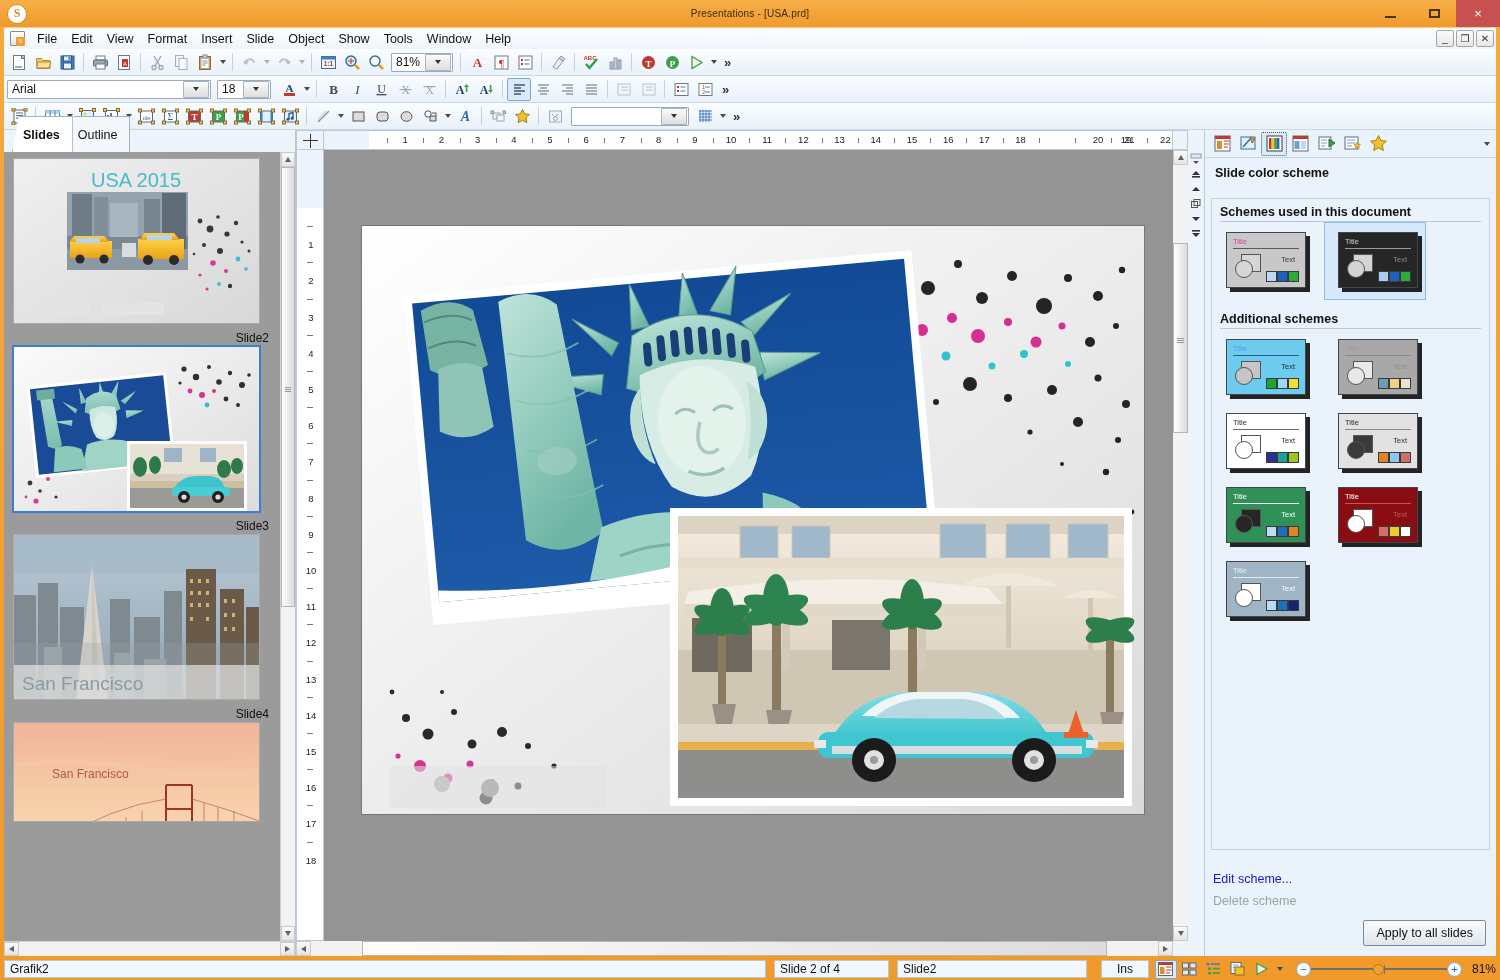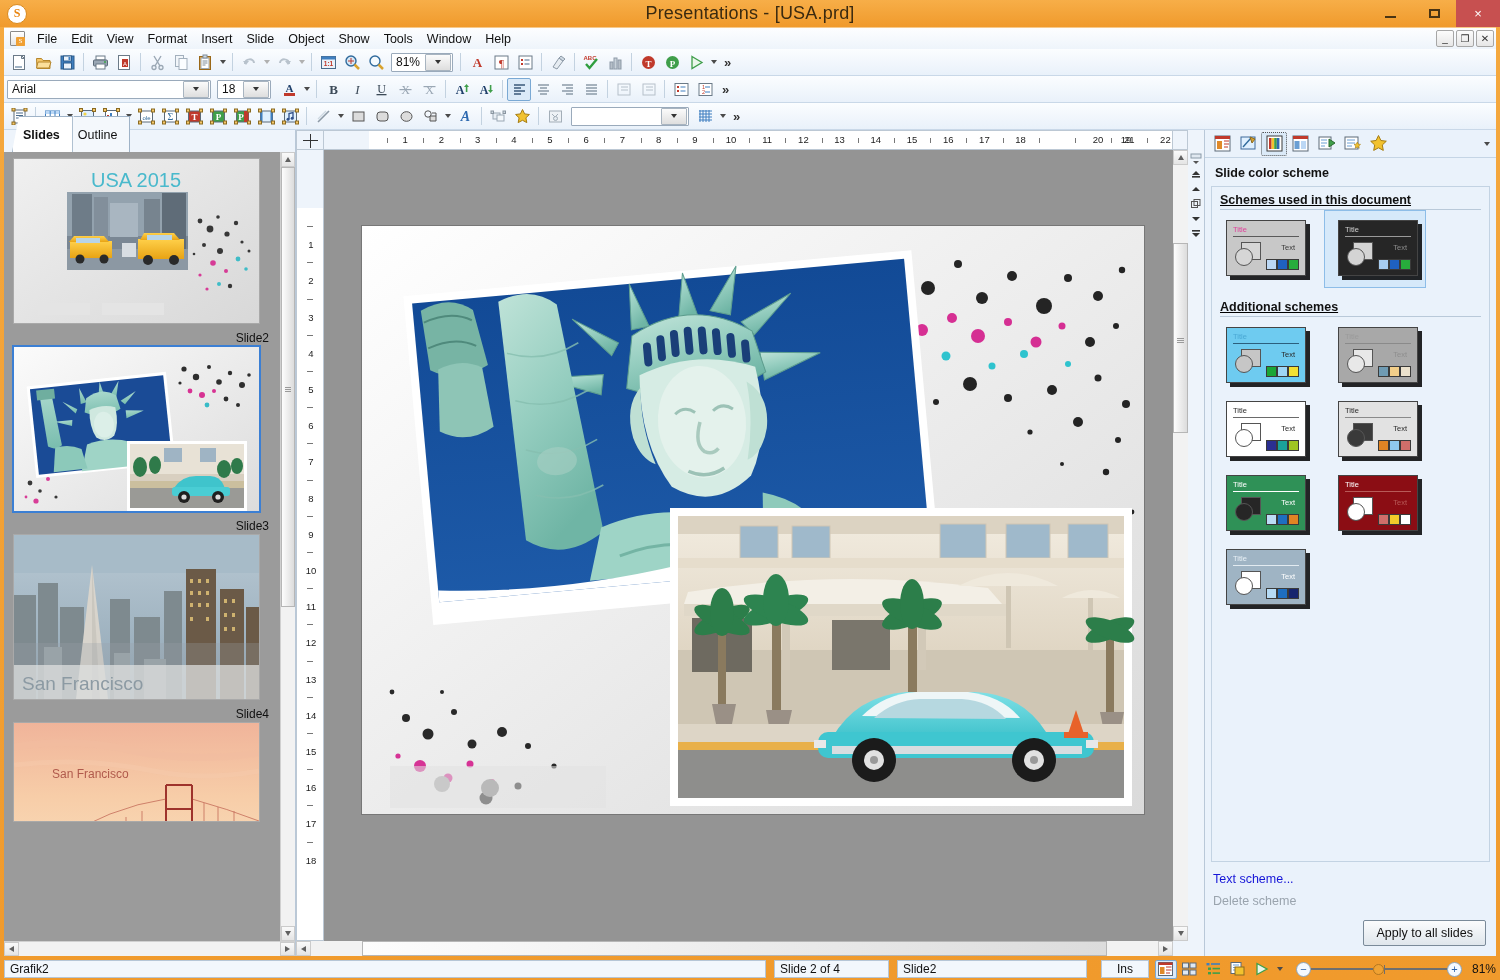--- a/index.html
+++ b/index.html
@@ -24,21 +24,21 @@
   }
   .app-logo {
     width:20px;height:20px;margin-left:7px;border-radius:50%;
     background:#fff; border:1px solid #d98a20;
     display:flex;align-items:center;justify-content:center;
     color:#e8840f; font-weight:bold; font-size:12px;
     font-family:"Liberation Serif",serif;
   }
   .title-text {
     position:absolute; left:0; right:0; text-align:center;
-    font-size:18px; color:#3a2a10; letter-spacing:.2px;
+    font-size:10px; color:#3a2a10; letter-spacing:.2px;
   }
   .win-btns { position:absolute; right:0; top:0; height:27px; display:flex; }
   .win-btn {
     width:44px;height:27px;display:flex;align-items:center;justify-content:center;
     color:#4a3413; font-size:13px;
   }
   .win-btn.close { background:#c75050; color:#fff; }
   .win-btn .mn { display:block;width:11px;height:2px;background:#4a3413;margin-top:7px;}
   .win-btn .mx { display:block;width:11px;height:9px;border:2px solid #4a3413;}
 
@@ -159,21 +159,21 @@
   
   .navcol{ width:16px;background:#eef4fb;display:flex;flex-direction:column;align-items:center;flex:none;padding-top:2px;gap:1px;}
   .navbtn{width:14px;height:14px;display:flex;align-items:center;justify-content:center;}
 
   
   .sidebar{ width:292px;background:#eaf2fb;display:flex;flex-direction:column;flex:none;border-left:1px solid #b9c8d8;}
   .sb-toolbar{ height:28px;display:flex;align-items:center;padding:0 4px;border-bottom:1px solid #c5d5e5;position:relative;}
   .sb-tbi{width:26px;height:24px;display:flex;align-items:center;justify-content:center;border:1px solid transparent;border-radius:2px;}
   .sb-tbi.sel{ border:1px dotted #555; background:#dbeaf8;}
   .sb-title{ font-size:12.5px;font-weight:bold;color:#111;padding:8px 10px 6px 10px;}
-  .sb-panel{ flex:1; background:#eaf2fb; border:1px solid #c3d3e3;margin:0 6px;overflow:hidden;position:relative;text-decoration:underline;}
+  .sb-panel{ flex:1; background:#eaf2fb; border:1px solid #c3d3e3;margin:12px 6px;overflow:hidden;position:relative;}
   .sb-section{ font-size:12.5px;font-weight:bold;color:#111;padding:6px 8px 2px 8px;}
   .sb-section-rule{height:1px;background:#b9c9d9;margin:0 8px 8px 8px;}
   .scheme-grid{ display:flex;flex-wrap:wrap; padding:0 10px; gap:14px 26px;}
   .scheme-cell{ width:86px;height:60px;position:relative; }
   .scheme-cell.selected::before{
     content:"";position:absolute;left:-10px;top:-8px;width:100px;height:76px;
     border:1px solid #8dbde8;background:#d6e9fa;
   }
   .scheme{
     position:absolute;left:4px;top:2px;width:80px;height:56px;
@@ -1592,21 +1592,21 @@
                   <i style="background: rgb(182, 219, 245);"></i>
                   <i style="background: rgb(30, 110, 192);"></i>
                   <i style="background: rgb(22, 36, 110);"></i>
                 </div>
               </div>
             </div>
           </div>
       </div>
 
       <div class="sb-links">
-        <div class="sb-link">Text scheme...</div>
+        <div class="sb-link">Edit scheme...</div>
         <div class="sb-link disabled">Delete scheme</div>
       </div>
       <div class="sb-apply-row">
         <div class="btn">Apply to all slides</div>
       </div>
     </div>
   </div>
 
   <div class="statusbar">
     <div class="st-field" style="width:762px;">Grafik2</div>

